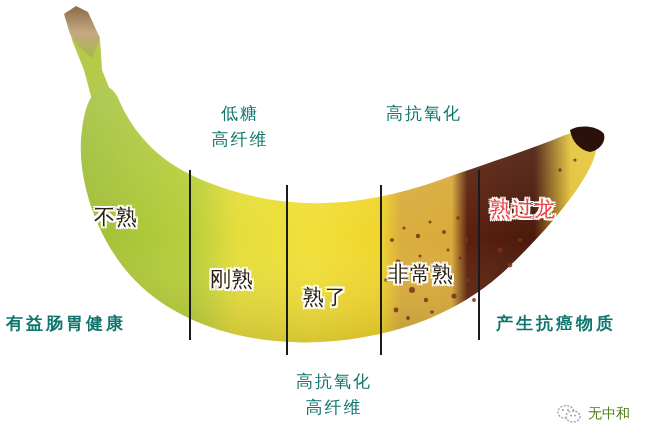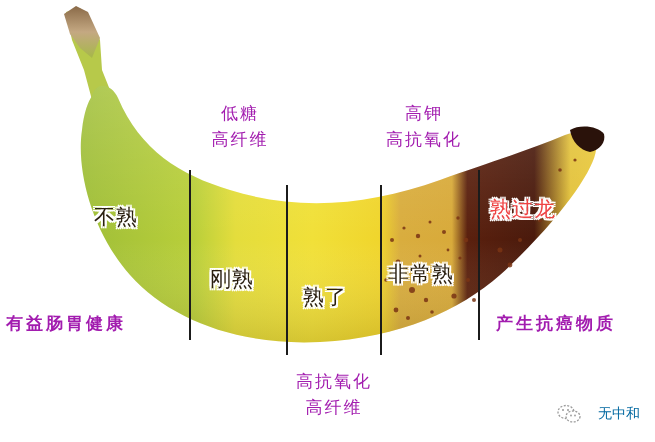--- a/index.html
+++ b/index.html
@@ -7,21 +7,21 @@
       position: relative;
       width: 655px;
       height: 442px;
       background: #ffffff;
       overflow: hidden;
       font-family: "DejaVu Serif", "Liberation Serif", serif;
     }
     svg.banana { position: absolute; left: 0; top: 0; }
     .label {
       position: absolute;
-      color: #a21caf;
+      color: #0f766e;
       font-family: "DejaVu Serif", "Liberation Serif", serif;
       white-space: nowrap;
       text-align: center;
       line-height: 1.55;
       letter-spacing: 2px;
     }
     .label.small { font-size: 17px; }
     .label.side { font-size: 17px; font-weight: bold; letter-spacing: 3px; }
     .stage {
       position: absolute;
@@ -38,22 +38,22 @@
       position: absolute;
       width: 2px;
       background: #1b1b1b;
     }
     .watermark {
       position: absolute;
       left: 556px;
       top: 404px;
       display: flex;
       align-items: center;
-      gap: 16px;
-      color: #0369a1;
+      gap: 6px;
+      color: #4d7c0f;
       font-family: "DejaVu Sans", "Liberation Sans", sans-serif;
       font-size: 14px;
     }
     .wm-icon { width: 26px; height: 20px; }
   </style>
 </head>
 <body>
 
 <div class="canvas">
 
@@ -155,21 +155,20 @@
   <div class="stage" style="left:490px; top:195px; color:#ef4444;">熟过龙</div>
 
   <div class="label side" style="left:6px; top:310px;">有益肠胃健康</div>
 
   <div class="label small" style="left:200px; top:100px; width:80px;">
     <div>低糖</div>
     <div>高纤维</div>
   </div>
 
   <div class="label small" style="left:374px; top:100px; width:100px;">
-    <div>高钾</div>
     <div>高抗氧化</div>
   </div>
 
   <div class="label small" style="left:280px; top:368px; width:108px;">
     <div>高抗氧化</div>
     <div>高纤维</div>
   </div>
 
   <div class="label side" style="left:496px; top:310px;">产生抗癌物质</div>
 

